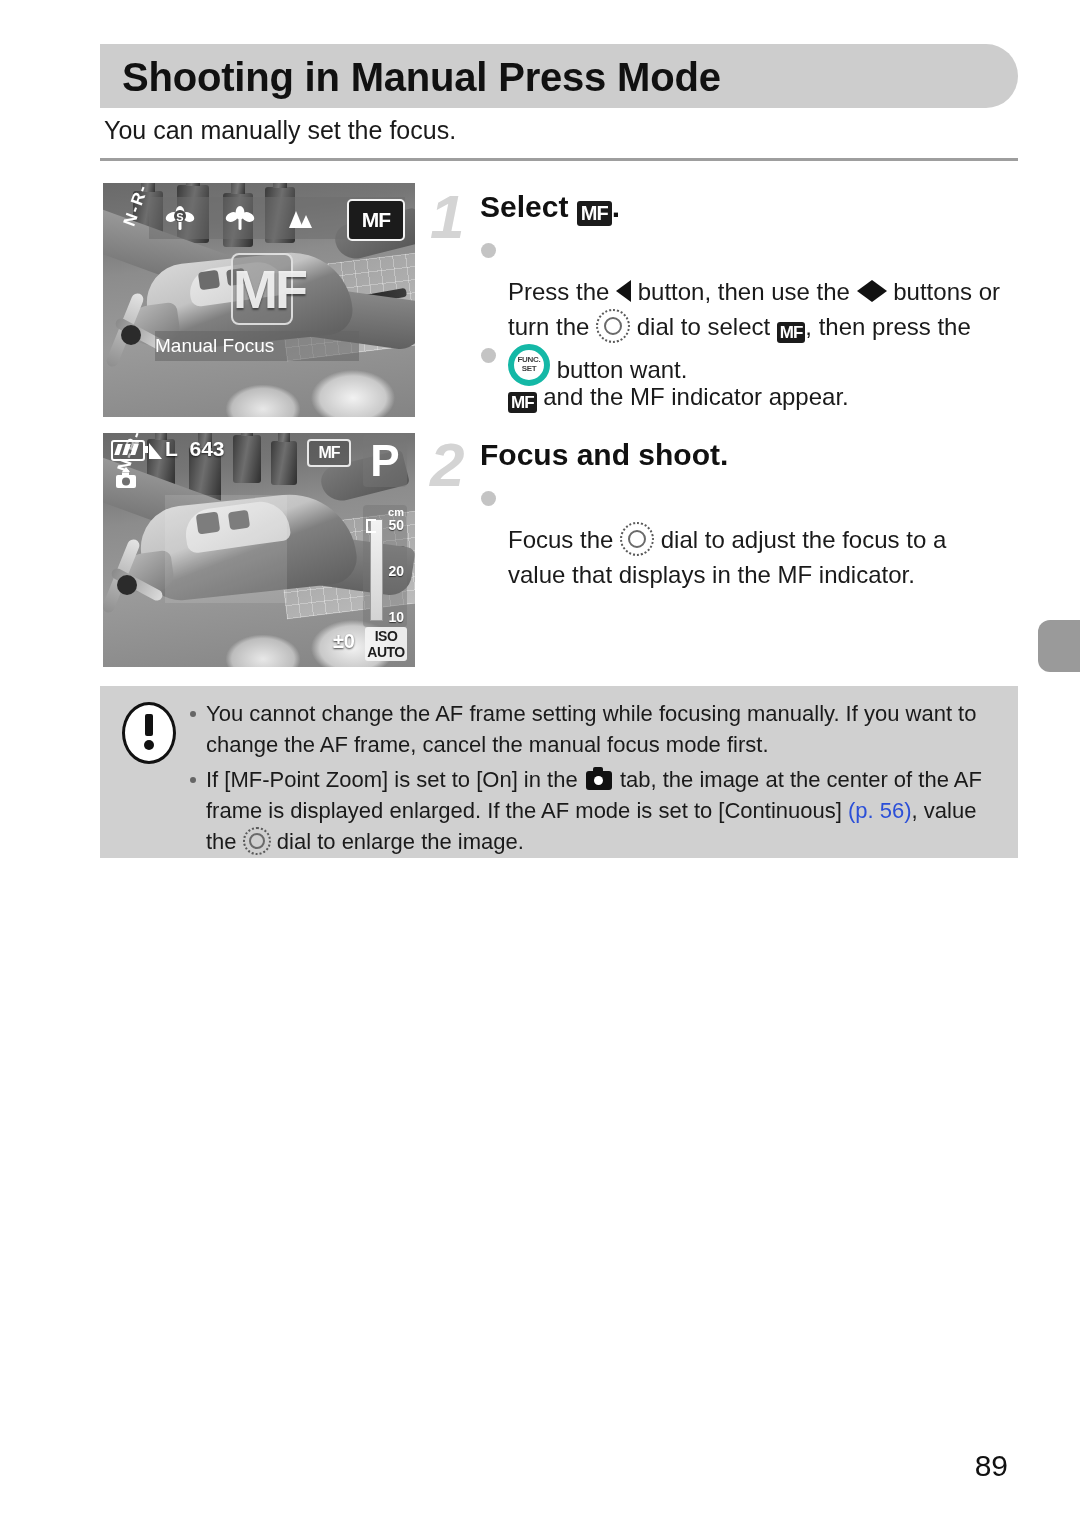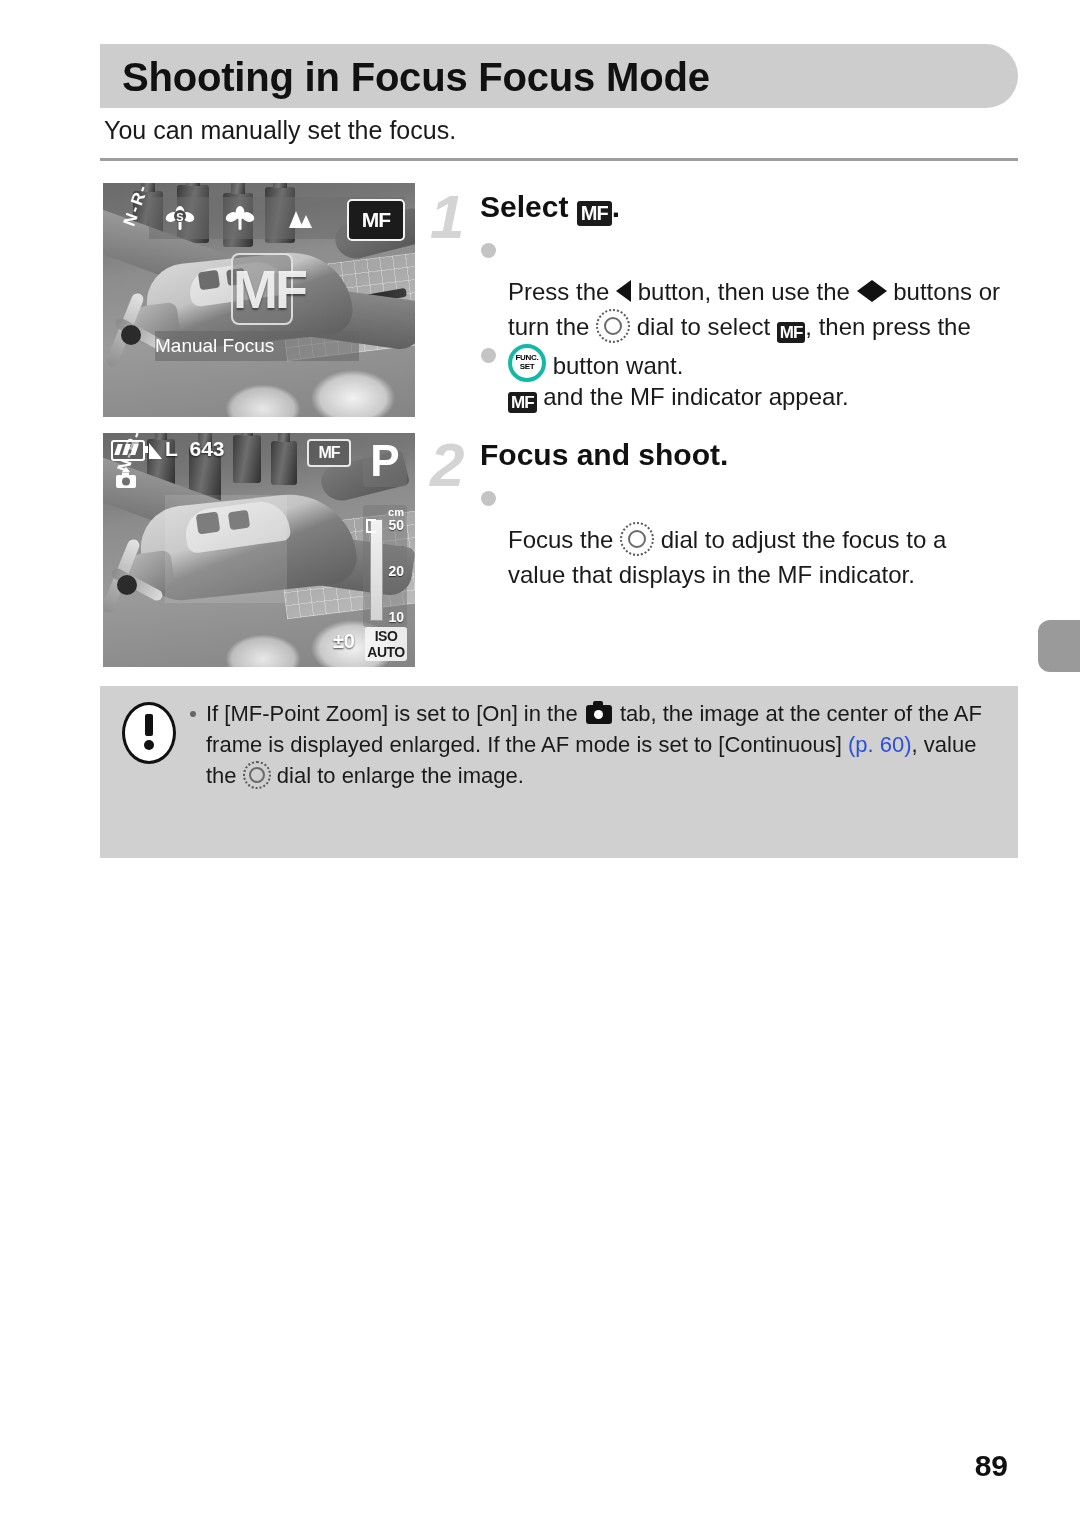--- a/index.html
+++ b/index.html
@@ -454,24 +454,24 @@
     left: 6px; top: 6px;
     width: 14px; height: 14px;
     border: 2px solid #6a6a6a;
     border-radius: 50%;
   }
   .ic-dial-sm { width: 24px; height: 24px; vertical-align: -6px; }
   .ic-dial-sm::after { left: 4px; top: 4px; width: 12px; height: 12px; }
   .ic-func {
     width: 30px; height: 30px;
     border-radius: 50%;
-    border: 4px solid #14b8a6;
+    border: 6px solid #14b8a6;
     position: relative;
     vertical-align: -8px;
-    color: #000000;
+    color: #404040;
   }
   .ic-func span {
     position: absolute;
     left: 0; right: 0;
     text-align: center;
     font-weight: bold;
     font-size: 8px;
     line-height: 9px;
     letter-spacing: -0.3px;
   }
@@ -550,29 +550,29 @@
     background: #666;
     border-radius: 50%;
   }
   .pageref { color: #2b4fd8; }
 
   
   .page-no {
     position: absolute;
     right: 72px; bottom: 38px;
     font-size: 30px;
-    font-weight: bold;
+    font-weight: normal;
     color: #111;
   }
 </style>
 </head>
 <body>
 
 <div class="header-band"></div>
-<div class="header-title">Shooting in Focus Focus Mode</div>
+<div class="header-title">Shooting in Manual Press Mode</div>
 <div class="intro-line">You can manually set the focus.</div>
 <div class="rule"></div>
 
 <div class="chapter-tab"></div>
 
 <div class="shot shot1">
   <div class="scene">
     <div class="bottle" style="left:30px; top:8px; width:30px; height:52px;"></div>
     <div class="bottle" style="left:74px; top:2px; width:32px; height:58px;"></div>
     <div class="bottle" style="left:120px; top:10px; width:30px; height:54px;"></div>
@@ -738,17 +738,18 @@
   <span>dial to adjust the focus to a</span>
   <span>value that displays in the MF indicator.</span>
 </div>
 
 <div class="caution">
   <div class="caution-icon">
     <div class="bang"></div>
     <div class="dot"></div>
   </div>
   <div class="caution-text">
-    <p><span>If [MF-Point Zoom] is set to [On] in the </span><span class="ic ic-cam"></span><span> tab, the image at the center of the AF frame is displayed enlarged. If the AF mode is set to [Continuous] </span><span class="pageref">(p. 60)</span><span>, value the </span><span class="ic ic-dial ic-dial-sm"></span><span> dial to enlarge the image.</span></p>
+    <p><span>You cannot change the AF frame setting while focusing manually. If you want to change the AF frame, cancel the manual focus mode first.</span></p>
+    <p><span>If [MF-Point Zoom] is set to [On] in the </span><span class="ic ic-cam"></span><span> tab, the image at the center of the AF frame is displayed enlarged. If the AF mode is set to [Continuous] </span><span class="pageref">(p. 56)</span><span>, value the </span><span class="ic ic-dial ic-dial-sm"></span><span> dial to enlarge the image.</span></p>
   </div>
 </div>
 
 <div class="page-no">89</div>
 
 </body></html>

